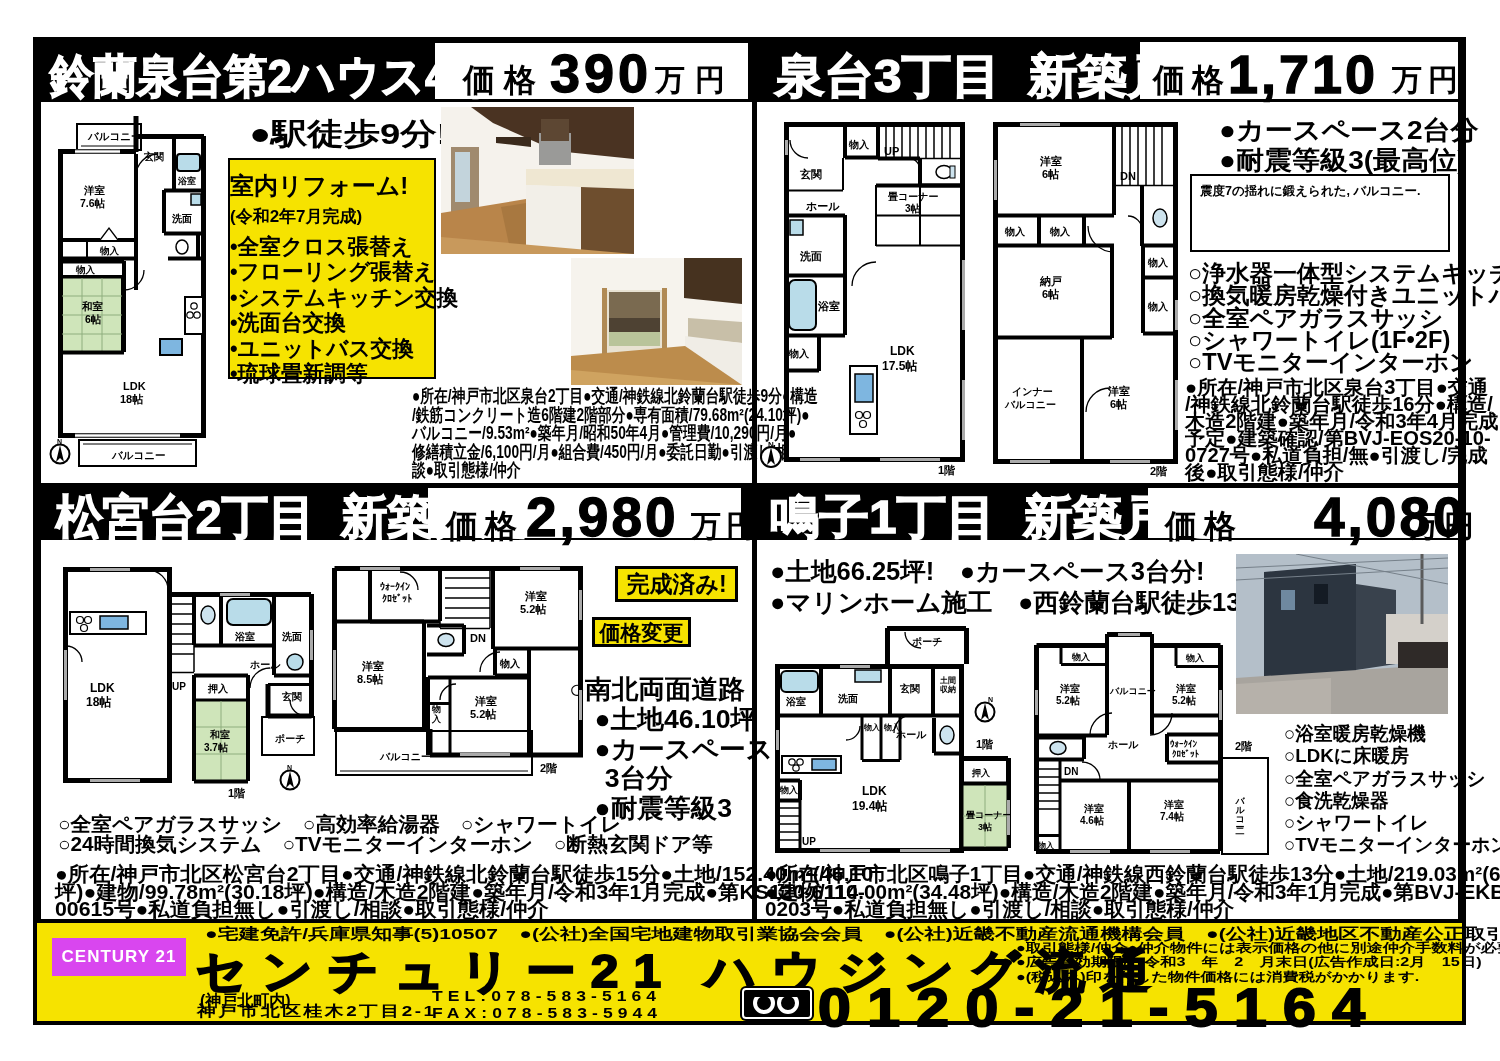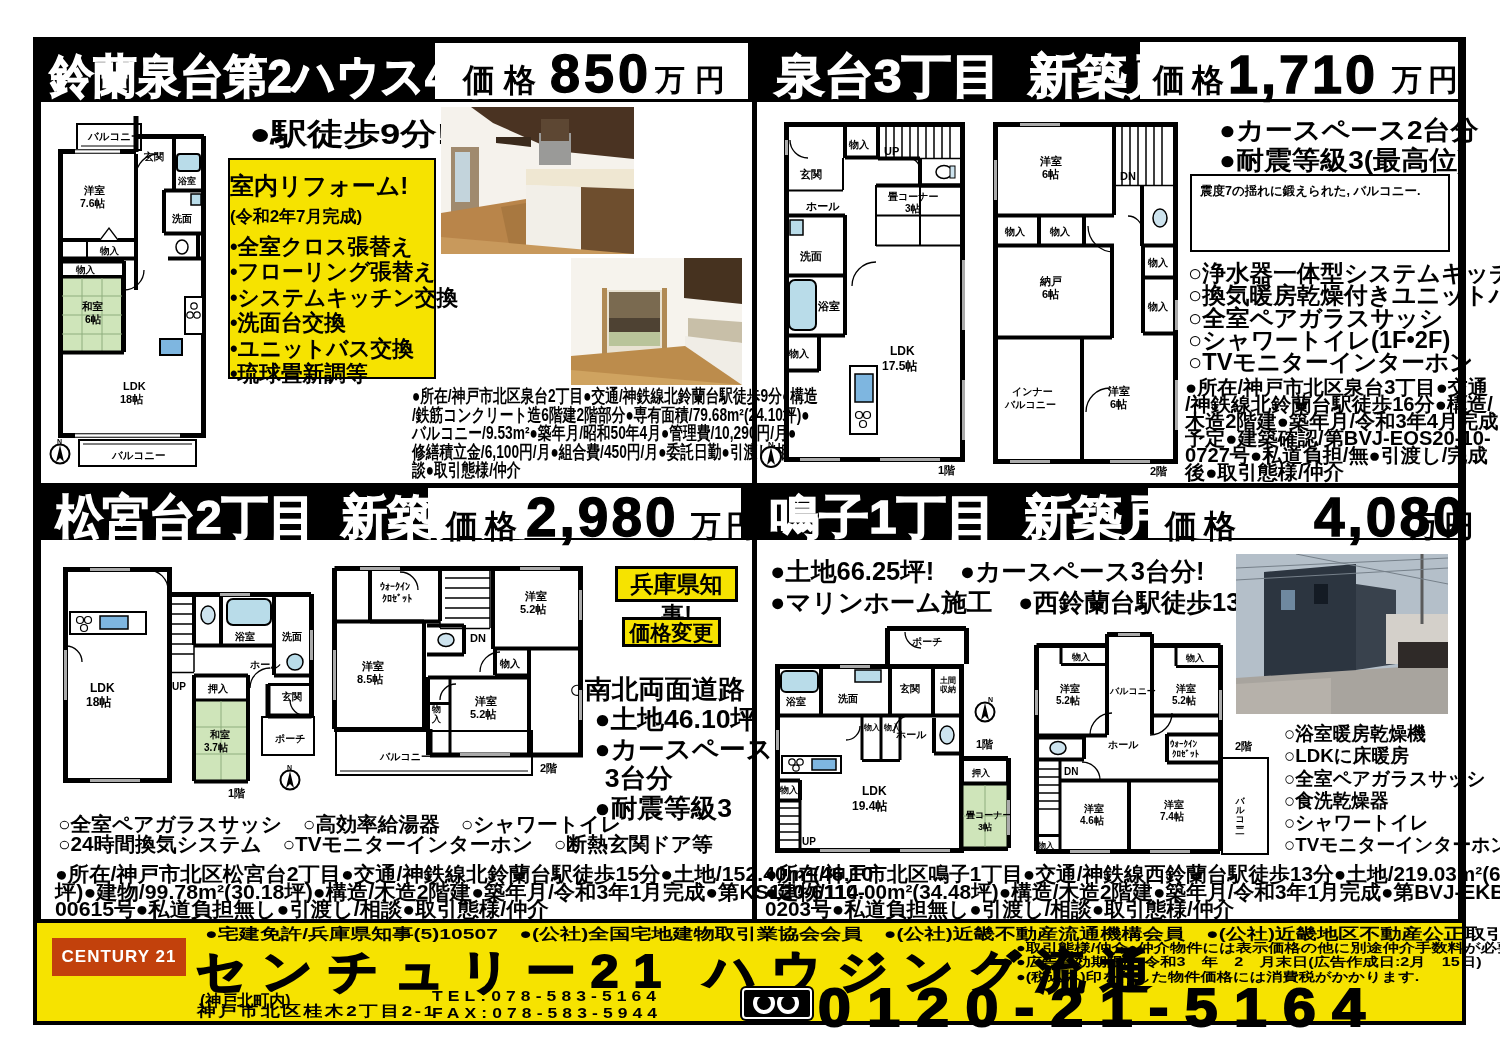--- a/index.html
+++ b/index.html
@@ -17,21 +17,21 @@
 
 <div class="abs" style="left:752px;top:37px;width:5px;height:883px;background:#000"></div>
 
 
 <div class="abs bar" style="left:33px;top:37px;width:719px;height:65px"></div>
 
 <div class="abs t-q1title" style="left:50px;top:46px;color:#fff;font-size:46px;-webkit-text-stroke:1.3px #fff;transform:scaleX(0.9453);transform-origin:0 0">鈴蘭泉台第2ハウス4号棟</div>
 
 <div class="abs price" style="left:435px;top:43px;width:313px;height:56px"></div>
 <div class="abs" style="left:463px;top:59px;font-size:32px;letter-spacing:9px">価格</div>
-<div class="abs" style="left:550px;top:42px;font-size:54px;letter-spacing:4px;-webkit-text-stroke:1.3px #000">850</div>
+<div class="abs" style="left:550px;top:42px;font-size:54px;letter-spacing:4px;-webkit-text-stroke:1.3px #000">390</div>
 <div class="abs" style="left:655px;top:60px;font-size:30px;letter-spacing:10px">万円</div>
 
 
 <div class="abs bar" style="left:752px;top:37px;width:714px;height:65px"></div>
 
 <div class="abs t-q2title" style="left:775px;top:45px;color:#fff;font-size:47px;-webkit-text-stroke:1.3px #fff;transform:scaleX(1.0542);transform-origin:0 0">泉台3丁目&nbsp;&nbsp;新築戸建</div>
 
 <div class="abs price" style="left:1140px;top:42px;width:318px;height:57px"></div>
 <div class="abs" style="left:1153px;top:59px;font-size:32px;letter-spacing:7px">価格</div>
 <div class="abs" style="left:1228px;top:43px;font-size:54px;letter-spacing:3px;-webkit-text-stroke:1.3px #000">1,710</div>
@@ -73,23 +73,23 @@
 
 <div class="abs" style="left:1190px;top:174px;width:260px;height:78px;border:2px solid #000;background:#fff;padding:5px 0 0 8px">
 <div style="font-size:12.5px;margin-top:2px">震度7の揺れに鍛えられた, バルコニー.</div>
 </div>
 
 <div class="abs t-q2feat" style="left:1188px;top:262px;font-size:23px;line-height:22.3px;white-space:nowrap;transform:scaleX(1.0278);transform-origin:0 0">○浄水器一体型システムキッチン<br>○換気暖房乾燥付きユニットバス<br>○全室ペアガラスサッシ<br>○シャワートイレ(1F•2F)<br>○TVモニターインターホン</div>
 
 <div class="abs t-q2det" style="left:1185px;top:379px;font-size:19.5px;line-height:16.9px;white-space:nowrap;transform:scaleX(1.0336);transform-origin:0 0">●所在/神戸市北区泉台3丁目●交通<br>/神鉄線北鈴蘭台駅徒歩16分●構造/<br>木造2階建●築年月/令和3年4月完成<br>予定●建築確認/第BVJ-EOS20-10-<br>0727号●私道負担/無●引渡し/完成<br>後●取引態様/仲介</div>
 
 
-<div class="abs yel" style="left:615px;top:566px;width:123px;height:36px;border:3px solid #000;font-size:23px;text-align:center;line-height:31px">兵庫県知事!</div>
-
-<div class="abs yel" style="left:622px;top:617px;width:99px;height:30px;border:3px solid #000;font-size:21px;text-align:center;line-height:25px">価格変更</div>
+<div class="abs yel" style="left:615px;top:566px;width:123px;height:36px;border:3px solid #000;font-size:23px;text-align:center;line-height:31px">完成済み!</div>
+
+<div class="abs yel" style="left:592px;top:617px;width:99px;height:30px;border:3px solid #000;font-size:21px;text-align:center;line-height:25px">価格変更</div>
 
 <div class="abs t-q3road" style="left:569px;top:675px;font-size:26px;line-height:29.8px;white-space:nowrap;transform:scaleX(1.0244);transform-origin:0 0">○南北両面道路<br><span style="margin-left:25px">●土地46.10坪</span><br><span style="margin-left:25px">●カースペース</span><br><span style="margin-left:35px">3台分</span><br><span style="margin-left:25px">●耐震等級3</span></div>
 
 <div class="abs t-q3equip" style="left:58px;top:815px;font-size:20px;line-height:19.5px;white-space:nowrap;transform:scaleX(1.0382);transform-origin:0 0">○全室ペアガラスサッシ ○高効率給湯器 ○シャワートイレ<br>○24時間換気システム ○TVモニターインターホン ○断熱玄関ドア等</div>
 
 <div class="abs t-q3det" style="left:55px;top:866px;font-size:20.3px;line-height:17.6px;white-space:nowrap;transform:scaleX(1.0498);transform-origin:0 0">●所在/神戸市北区松宮台2丁目●交通/神鉄線北鈴蘭台駅徒歩15分●土地/152.40m²(46.10<br>坪)●建物/99.78m²(30.18坪)●構造/木造2階建●築年月/令和3年1月完成●第KS120-6110-<br>00615号●私道負担無し●引渡し/相談●取引態様/仲介</div>
 
 
 <div class="abs t-q4land" style="left:770px;top:556px;font-size:25px;line-height:31px;white-space:nowrap;transform:scaleX(1.0207);transform-origin:0 0">●土地66.25坪! ●カースペース3台分!<br>●マリンホーム施工 ●西鈴蘭台駅徒歩13分</div>
 
@@ -647,21 +647,21 @@
 
 <text x="1235" y="750" font-size="11">2階</text>
 </g>
 </svg>
 
 
 <div class="abs yel" style="left:33px;top:919px;width:1433px;height:106px;border:4px solid #000"></div>
 
 <div class="abs t-license" style="left:205px;top:924px;font-size:15.5px;white-space:nowrap;transform:scaleX(1.3617);transform-origin:0 0">●宅建免許/兵庫県知事(5)10507 ●(公社)全国宅地建物取引業協会会員 ●(公社)近畿不動産流通機構会員 ●(公社)近畿地区不動産公正取引協議会加盟</div>
 
-<div class="abs" style="left:52px;top:938px;width:134px;height:38px;background:#c2410c;color:#fff;font-size:17px;text-align:center;line-height:38px;letter-spacing:1px">CENTURY 21</div>
+<div class="abs" style="left:52px;top:938px;width:134px;height:38px;background:#d946ef;color:#fff;font-size:17px;text-align:center;line-height:38px;letter-spacing:1px">CENTURY 21</div>
 
 <div class="abs t-company" style="left:196px;top:941px;font-size:46px;letter-spacing:14px;-webkit-text-stroke:2px #000;white-space:nowrap;transform:scaleX(1.0806);transform-origin:0 0">センチュリー21 ハウジング流通</div>
 
 <div class="abs" style="left:200px;top:991px;font-size:16px">(神戸北町内)</div>
 <div class="abs t-addr" style="left:197px;top:1002px;font-size:15px;letter-spacing:2px;white-space:nowrap;transform:scaleX(1.2532);transform-origin:0 0">神戸市北区桂木2丁目2-1</div>
 
 <div class="abs t-telfax" style="left:432px;top:988px;font-size:15.5px;letter-spacing:4.5px;line-height:16.5px;white-space:nowrap;transform:scaleX(1.1292);transform-origin:0 0">TEL:078-583-5164<br>FAX:078-583-5944</div>
 
 <div class="abs" style="left:742px;top:988px;width:70px;height:31px;background:#000;border-radius:4px;border:2px solid #fff;box-shadow:0 0 0 2px #000"></div>
 <svg class="abs" style="left:742px;top:988px" width="70" height="31">

